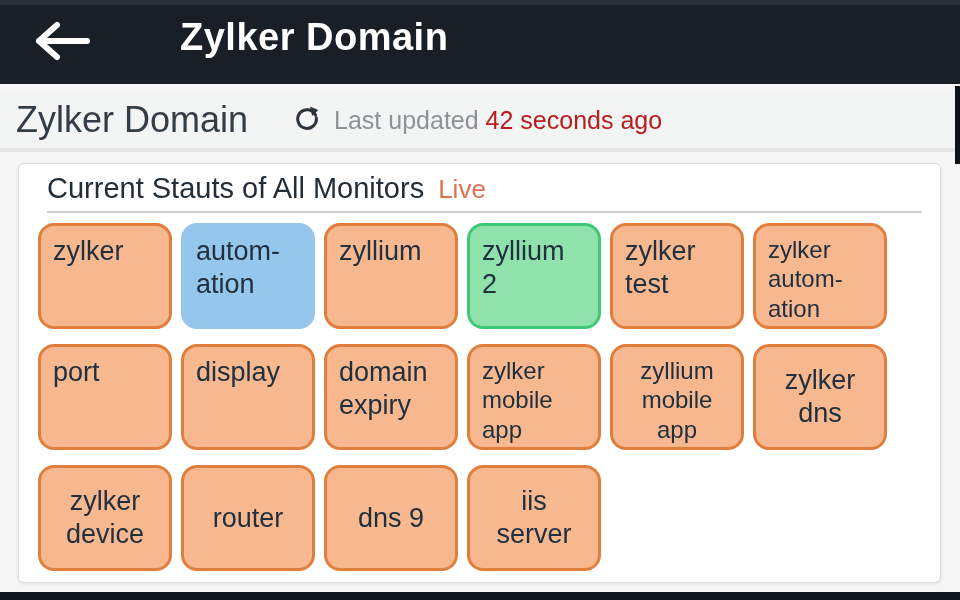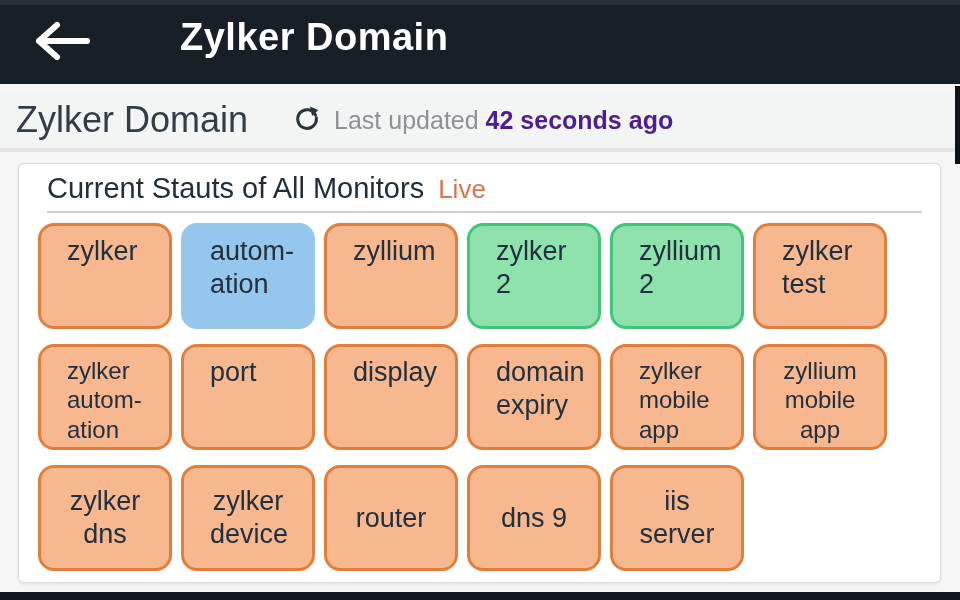--- a/index.html
+++ b/index.html
@@ -37,21 +37,21 @@
     display:flex; align-items:center;
   }
   .page-title {
     margin-left:16px; font-size:36px; font-weight:500; color:#333d47;
   }
   .refresh-btn {
     margin-left:44px; width:30px; height:30px; cursor:pointer;
     display:flex; align-items:center; justify-content:center;
   }
   .last-updated { margin-left:12px; font-size:25px; color:#8d9296; }
-  .last-updated b { color:#4c1d95; font-weight:700; }
+  .last-updated b { color:#b91c1c; font-weight:400; }
   .header-divider {
     position:absolute; left:0; top:148px; width:960px; height:4px;
     background:#e4e4e4;
   }
 
   
   .scrollbar {
     position:absolute; right:0; top:86px; width:5px; height:78px;
     background:#0e1317;
   }
@@ -76,21 +76,21 @@
   .grid {
     position:absolute; left:19px; top:59px;
     display:grid;
     grid-template-columns:repeat(6,134px);
     grid-auto-rows:106px;
     gap:15px 9px;
   }
   .tile {
     border-radius:16px;
     border:3px solid transparent;
-    padding:9px 26px;
+    padding:9px 12px;
     font-size:27px; line-height:1.22; color:#20303e;
     white-space:pre-line;
     display:flex; flex-direction:column; justify-content:flex-start;
     cursor:pointer;
   }
   .tile.small { font-size:24px; }
   .tile.align-left   { text-align:left; }
   .tile.align-center { text-align:center; }
   .tile.vmid { justify-content:center; }
   .tile.trouble {
@@ -150,21 +150,20 @@
   <div class="card-title-row">
     <div class="card-title">Current Stauts of All Monitors</div>
     <div class="live-badge">Live</div>
   </div>
   <div class="card-title-underline"></div>
   <div class="grid" id="monitor-grid">
       <div class="tile trouble align-left">zylker</div>
       <div class="tile maintenance align-left">autom-
 ation</div>
       <div class="tile trouble align-left">zyllium</div>
-      <div class="tile up align-left">zylker 2</div>
       <div class="tile up align-left">zyllium
 2</div>
       <div class="tile trouble align-left">zylker
 test</div>
       <div class="tile trouble align-left small">zylker
 autom-
 ation</div>
       <div class="tile trouble align-left">port</div>
       <div class="tile trouble align-left">display</div>
       <div class="tile trouble align-left">domain

